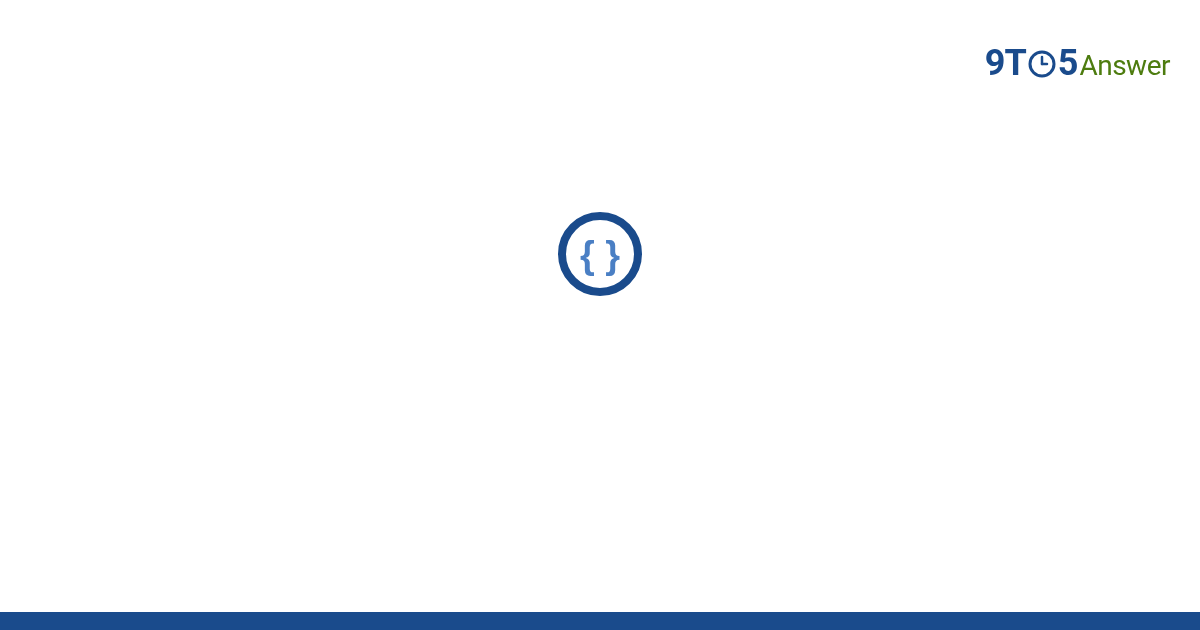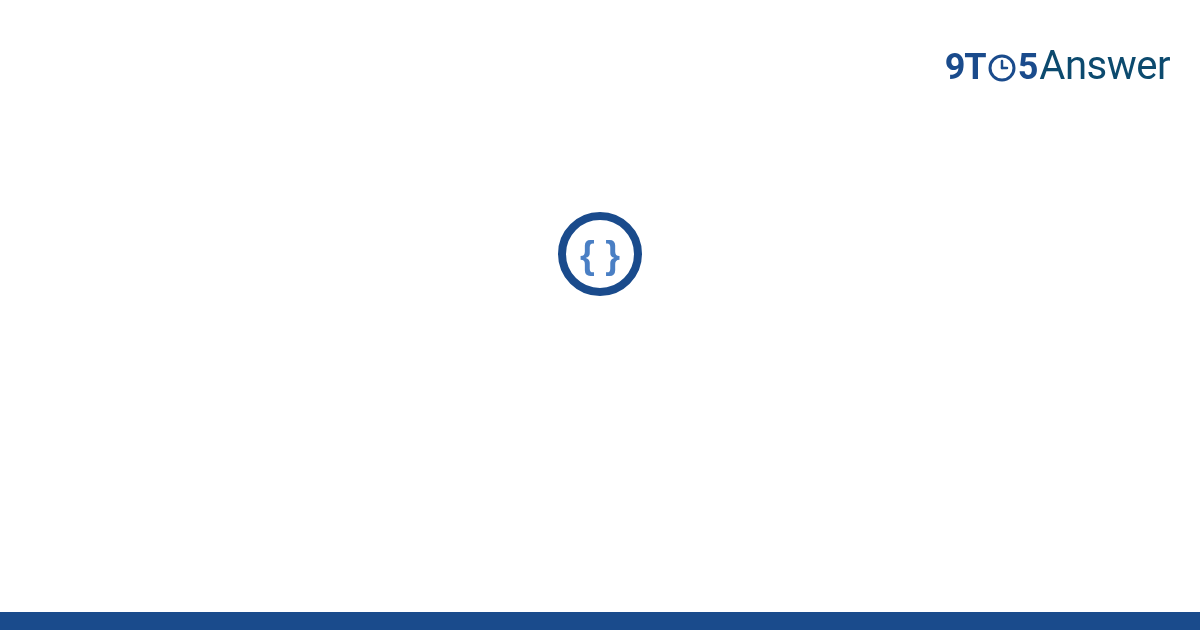--- a/index.html
+++ b/index.html
@@ -46,23 +46,23 @@
       height: 28px;
       top: 3px;
     }
     .logo-5 {
       font-size: 36px;
       font-weight: 700;
       color: #1a4b8c;
       letter-spacing: -1px;
     }
     .logo-answer {
-      font-size: 40px;
+      font-size: 28px;
       font-weight: 400;
-      color: #0c4a6e;
+      color: #4d7c0f;
       letter-spacing: -0.5px;
     }
     .center-content {
       flex: 1;
       display: flex;
       flex-direction: column;
       align-items: center;
       justify-content: center;
       padding-bottom: 40px;
     }

